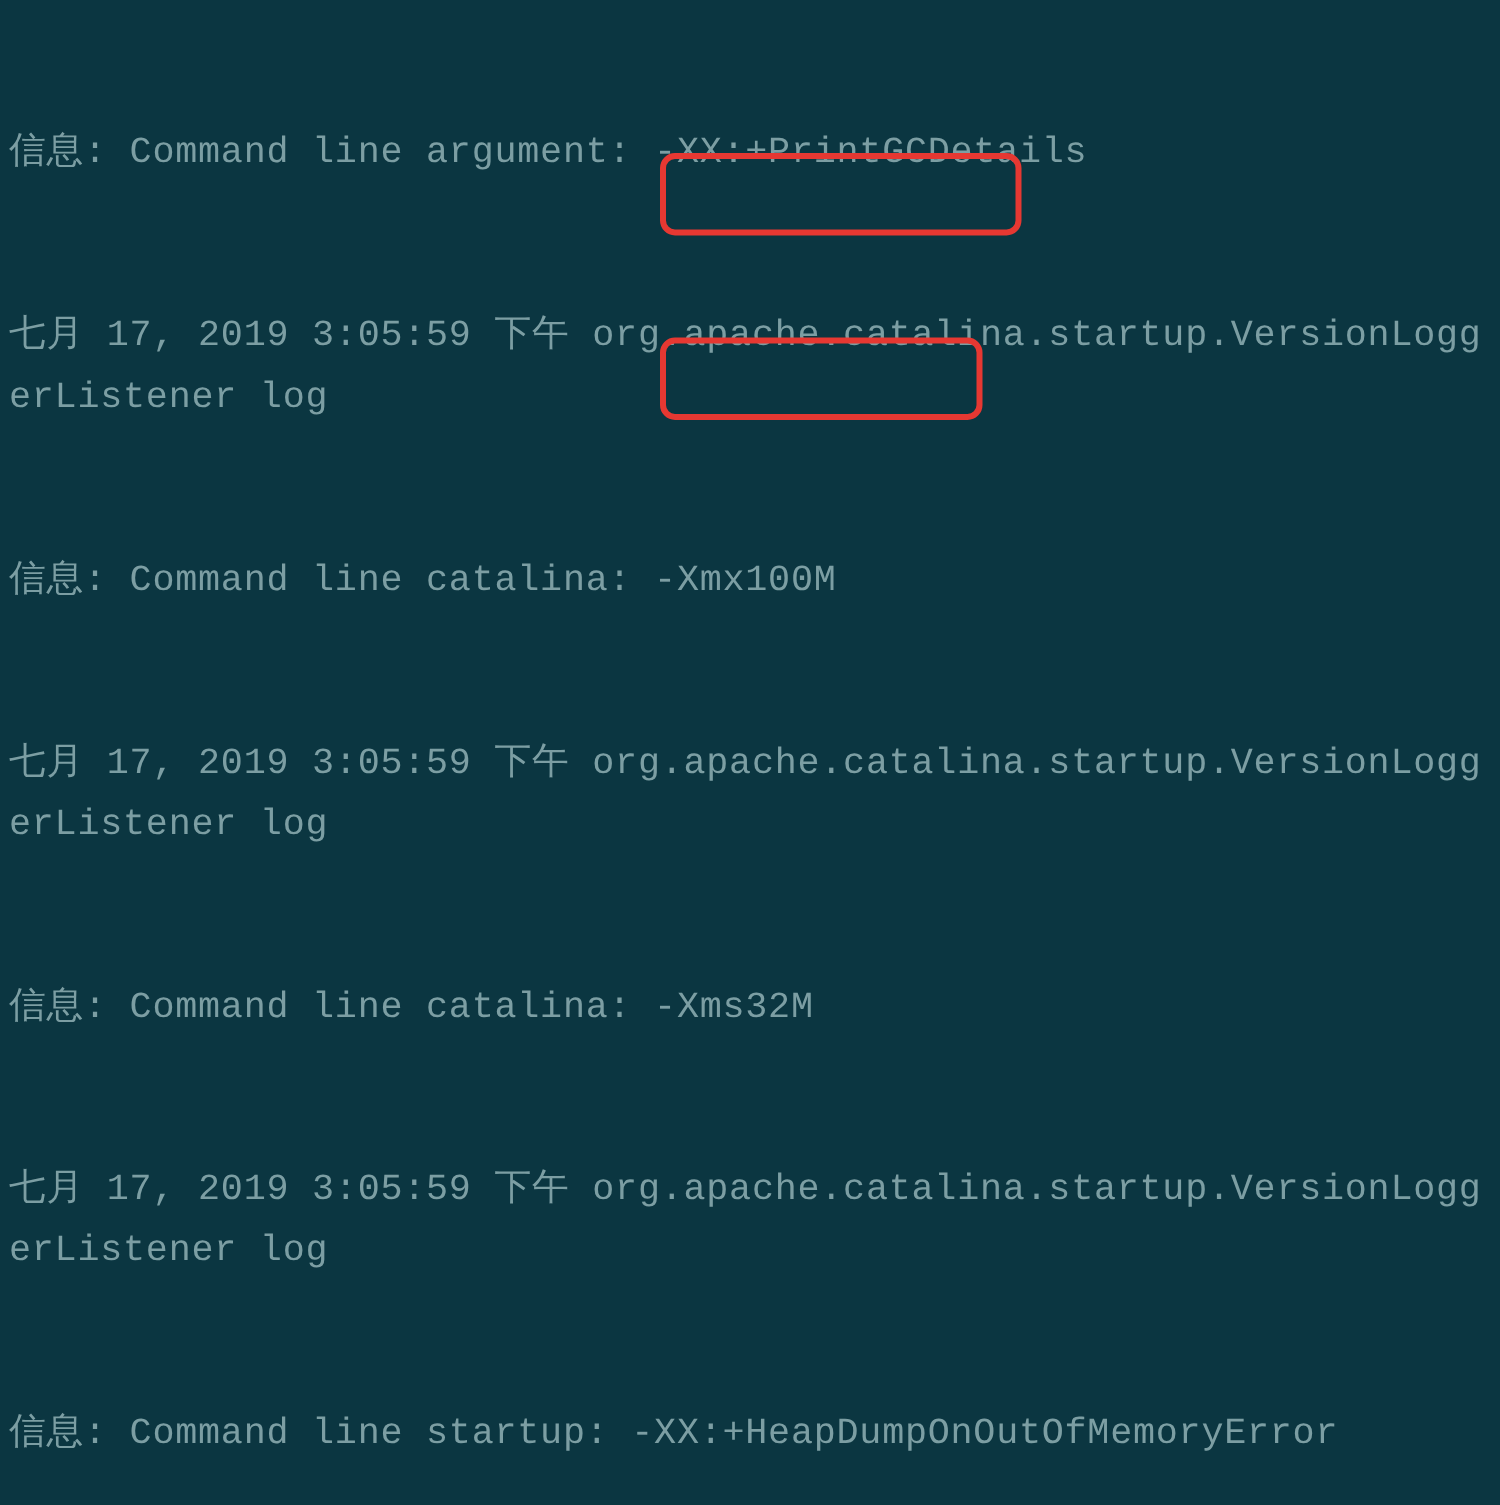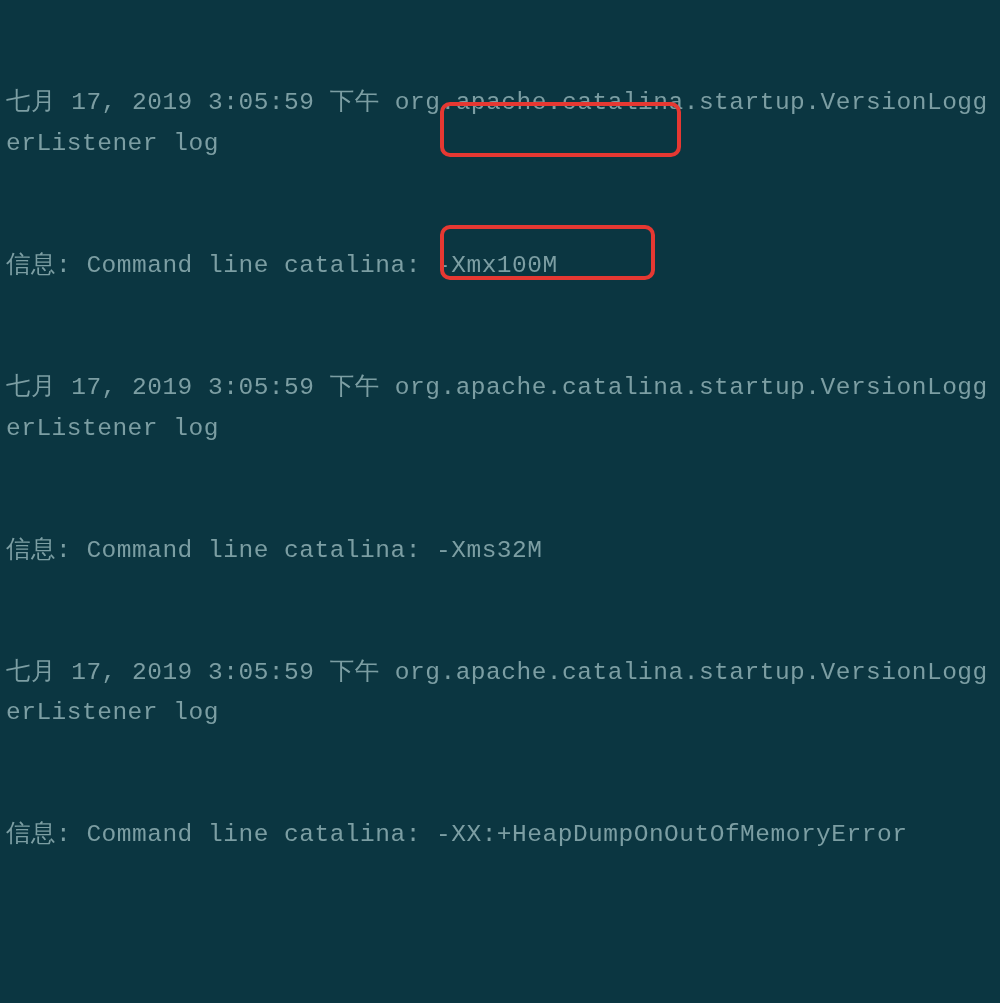--- a/index.html
+++ b/index.html
@@ -44,26 +44,27 @@
       top: 225px;
       left: 440px;
       width: 215px;
       height: 55px;
     }
   </style>
 </head>
 <body>
 
 <div class="terminal-output">
+  <span class="log-line">信息: Command line argument: -XX:+PrintGCDetails</span>
   <span class="log-line">七月 17, 2019 3:05:59 下午 org.apache.catalina.startup.VersionLoggerListener log</span>
   <span class="log-line">信息: Command line catalina: -Xmx100M</span>
   <span class="log-line">七月 17, 2019 3:05:59 下午 org.apache.catalina.startup.VersionLoggerListener log</span>
   <span class="log-line">信息: Command line catalina: -Xms32M</span>
   <span class="log-line">七月 17, 2019 3:05:59 下午 org.apache.catalina.startup.VersionLoggerListener log</span>
-  <span class="log-line">信息: Command line catalina: -XX:+HeapDumpOnOutOfMemoryError</span>
+  <span class="log-line">信息: Command line startup: -XX:+HeapDumpOnOutOfMemoryError</span>
   
   
   
   
   
   
   
   
 </div>
 

